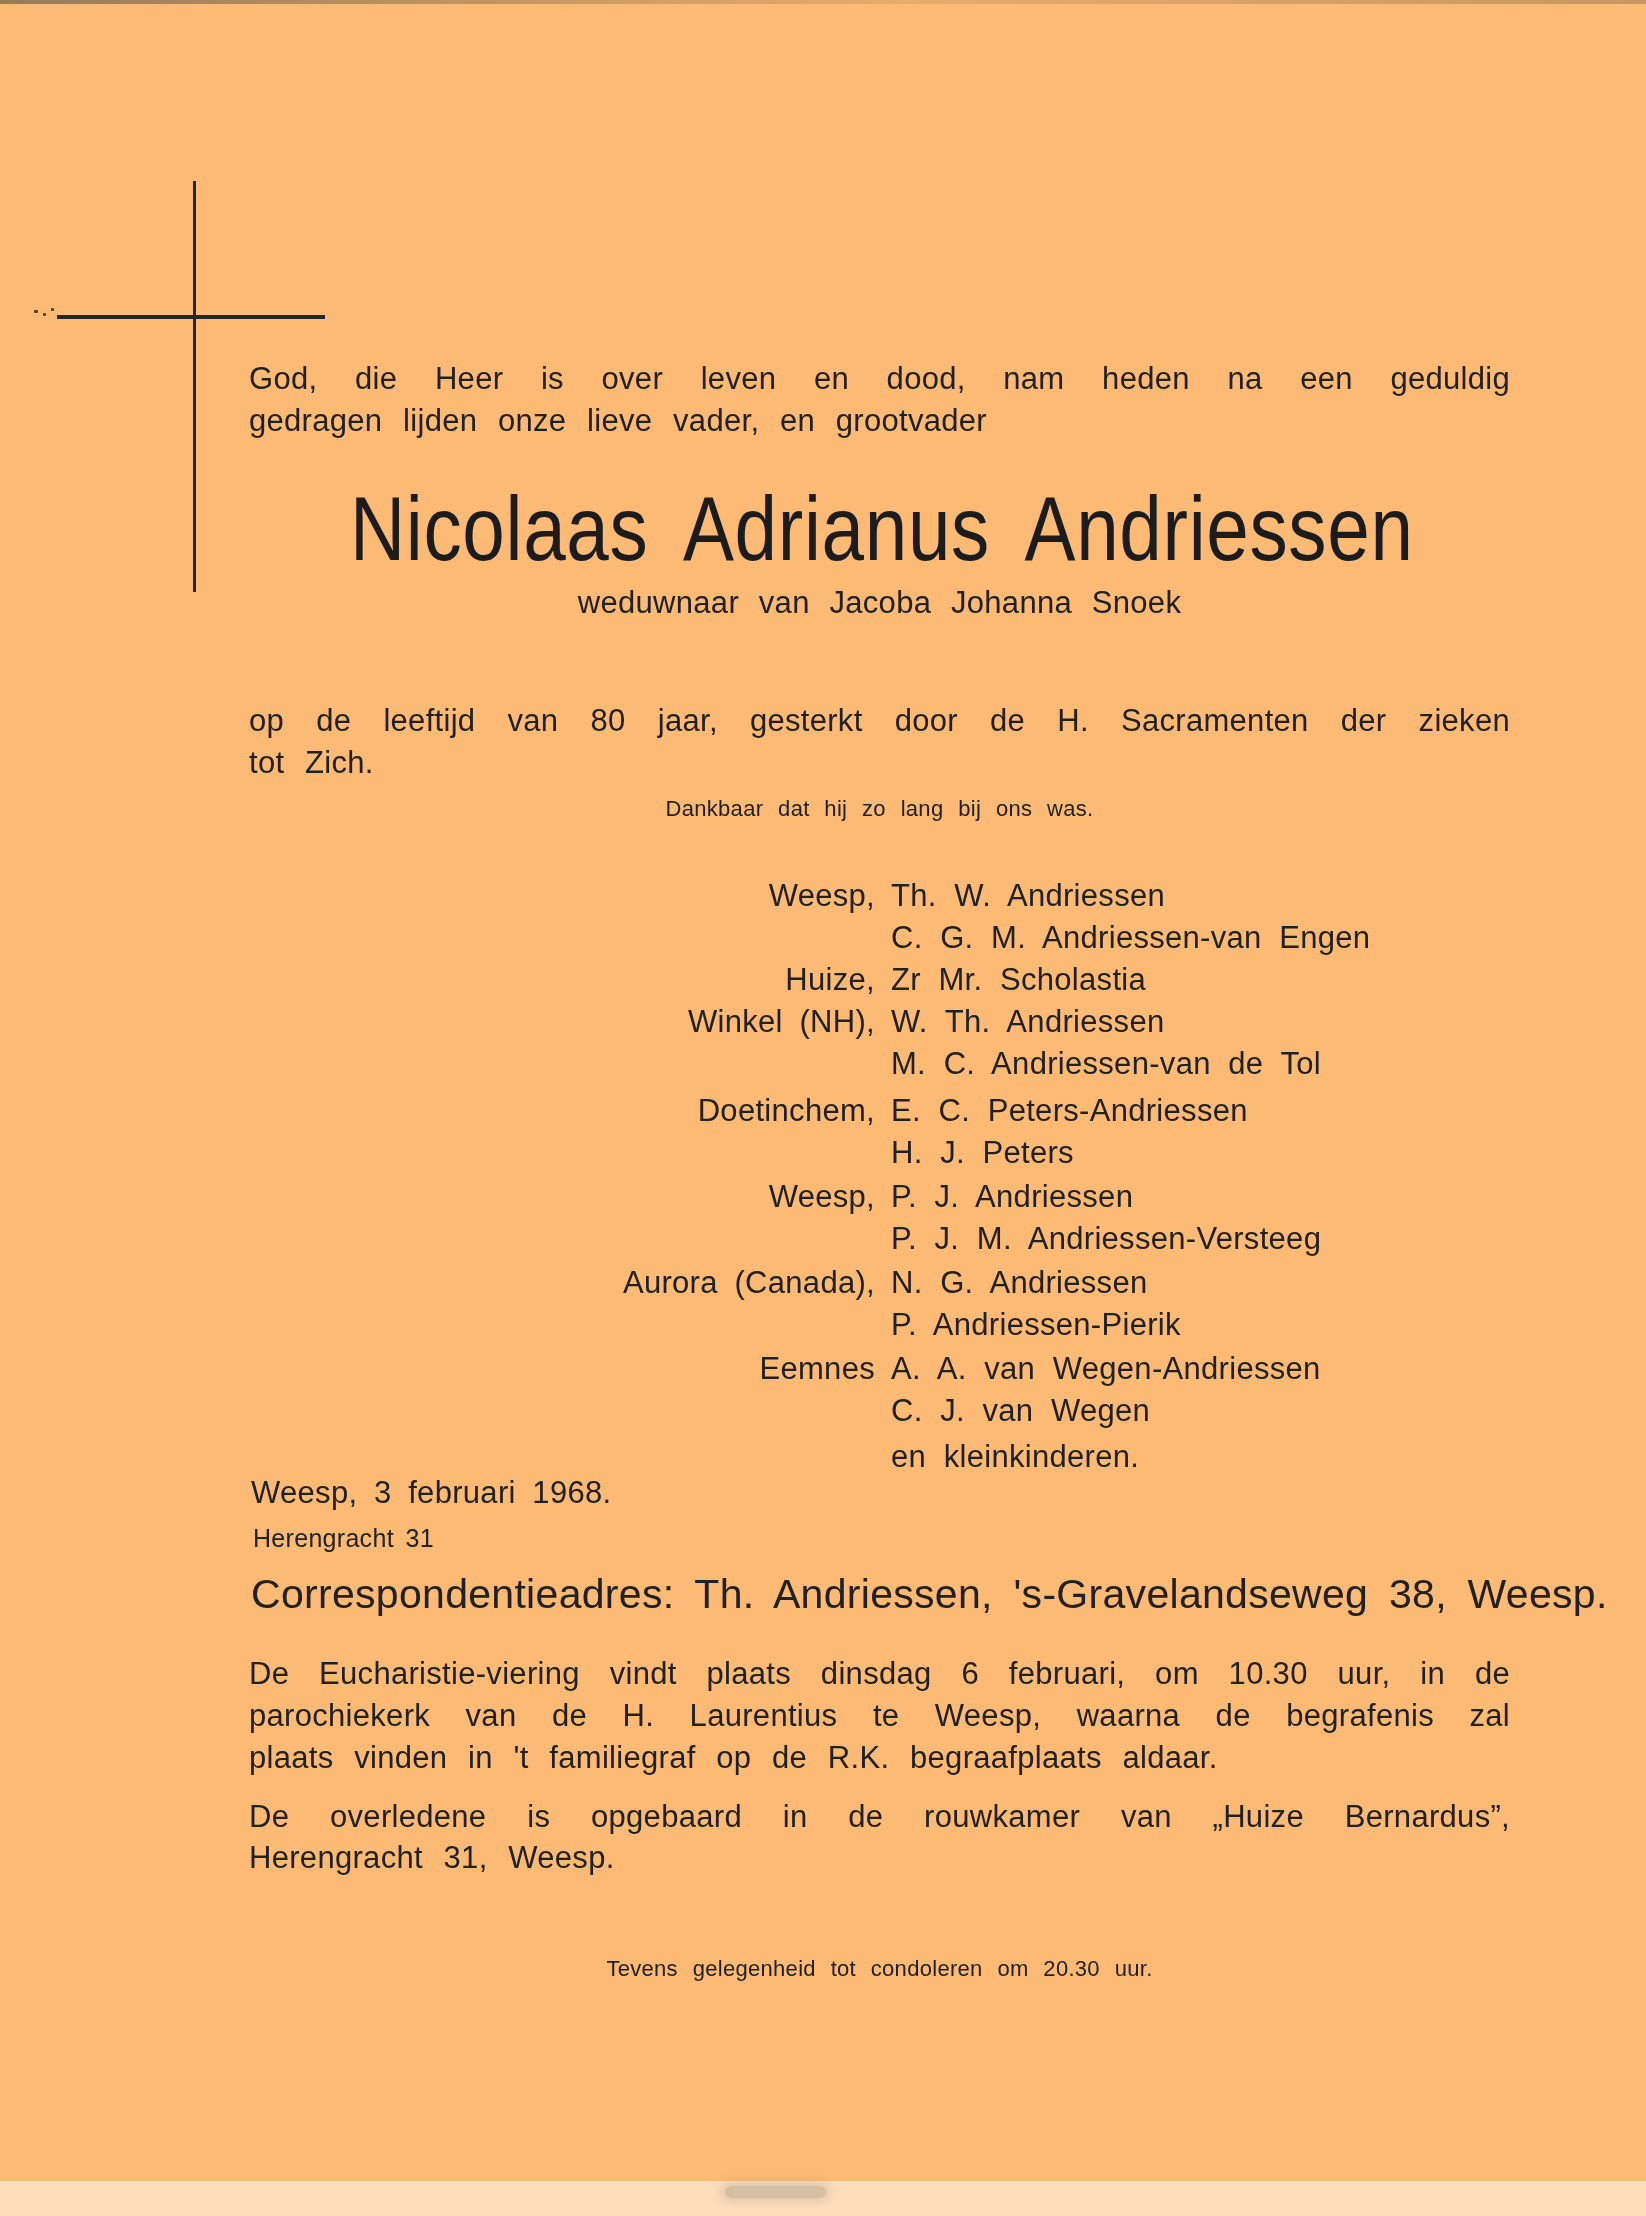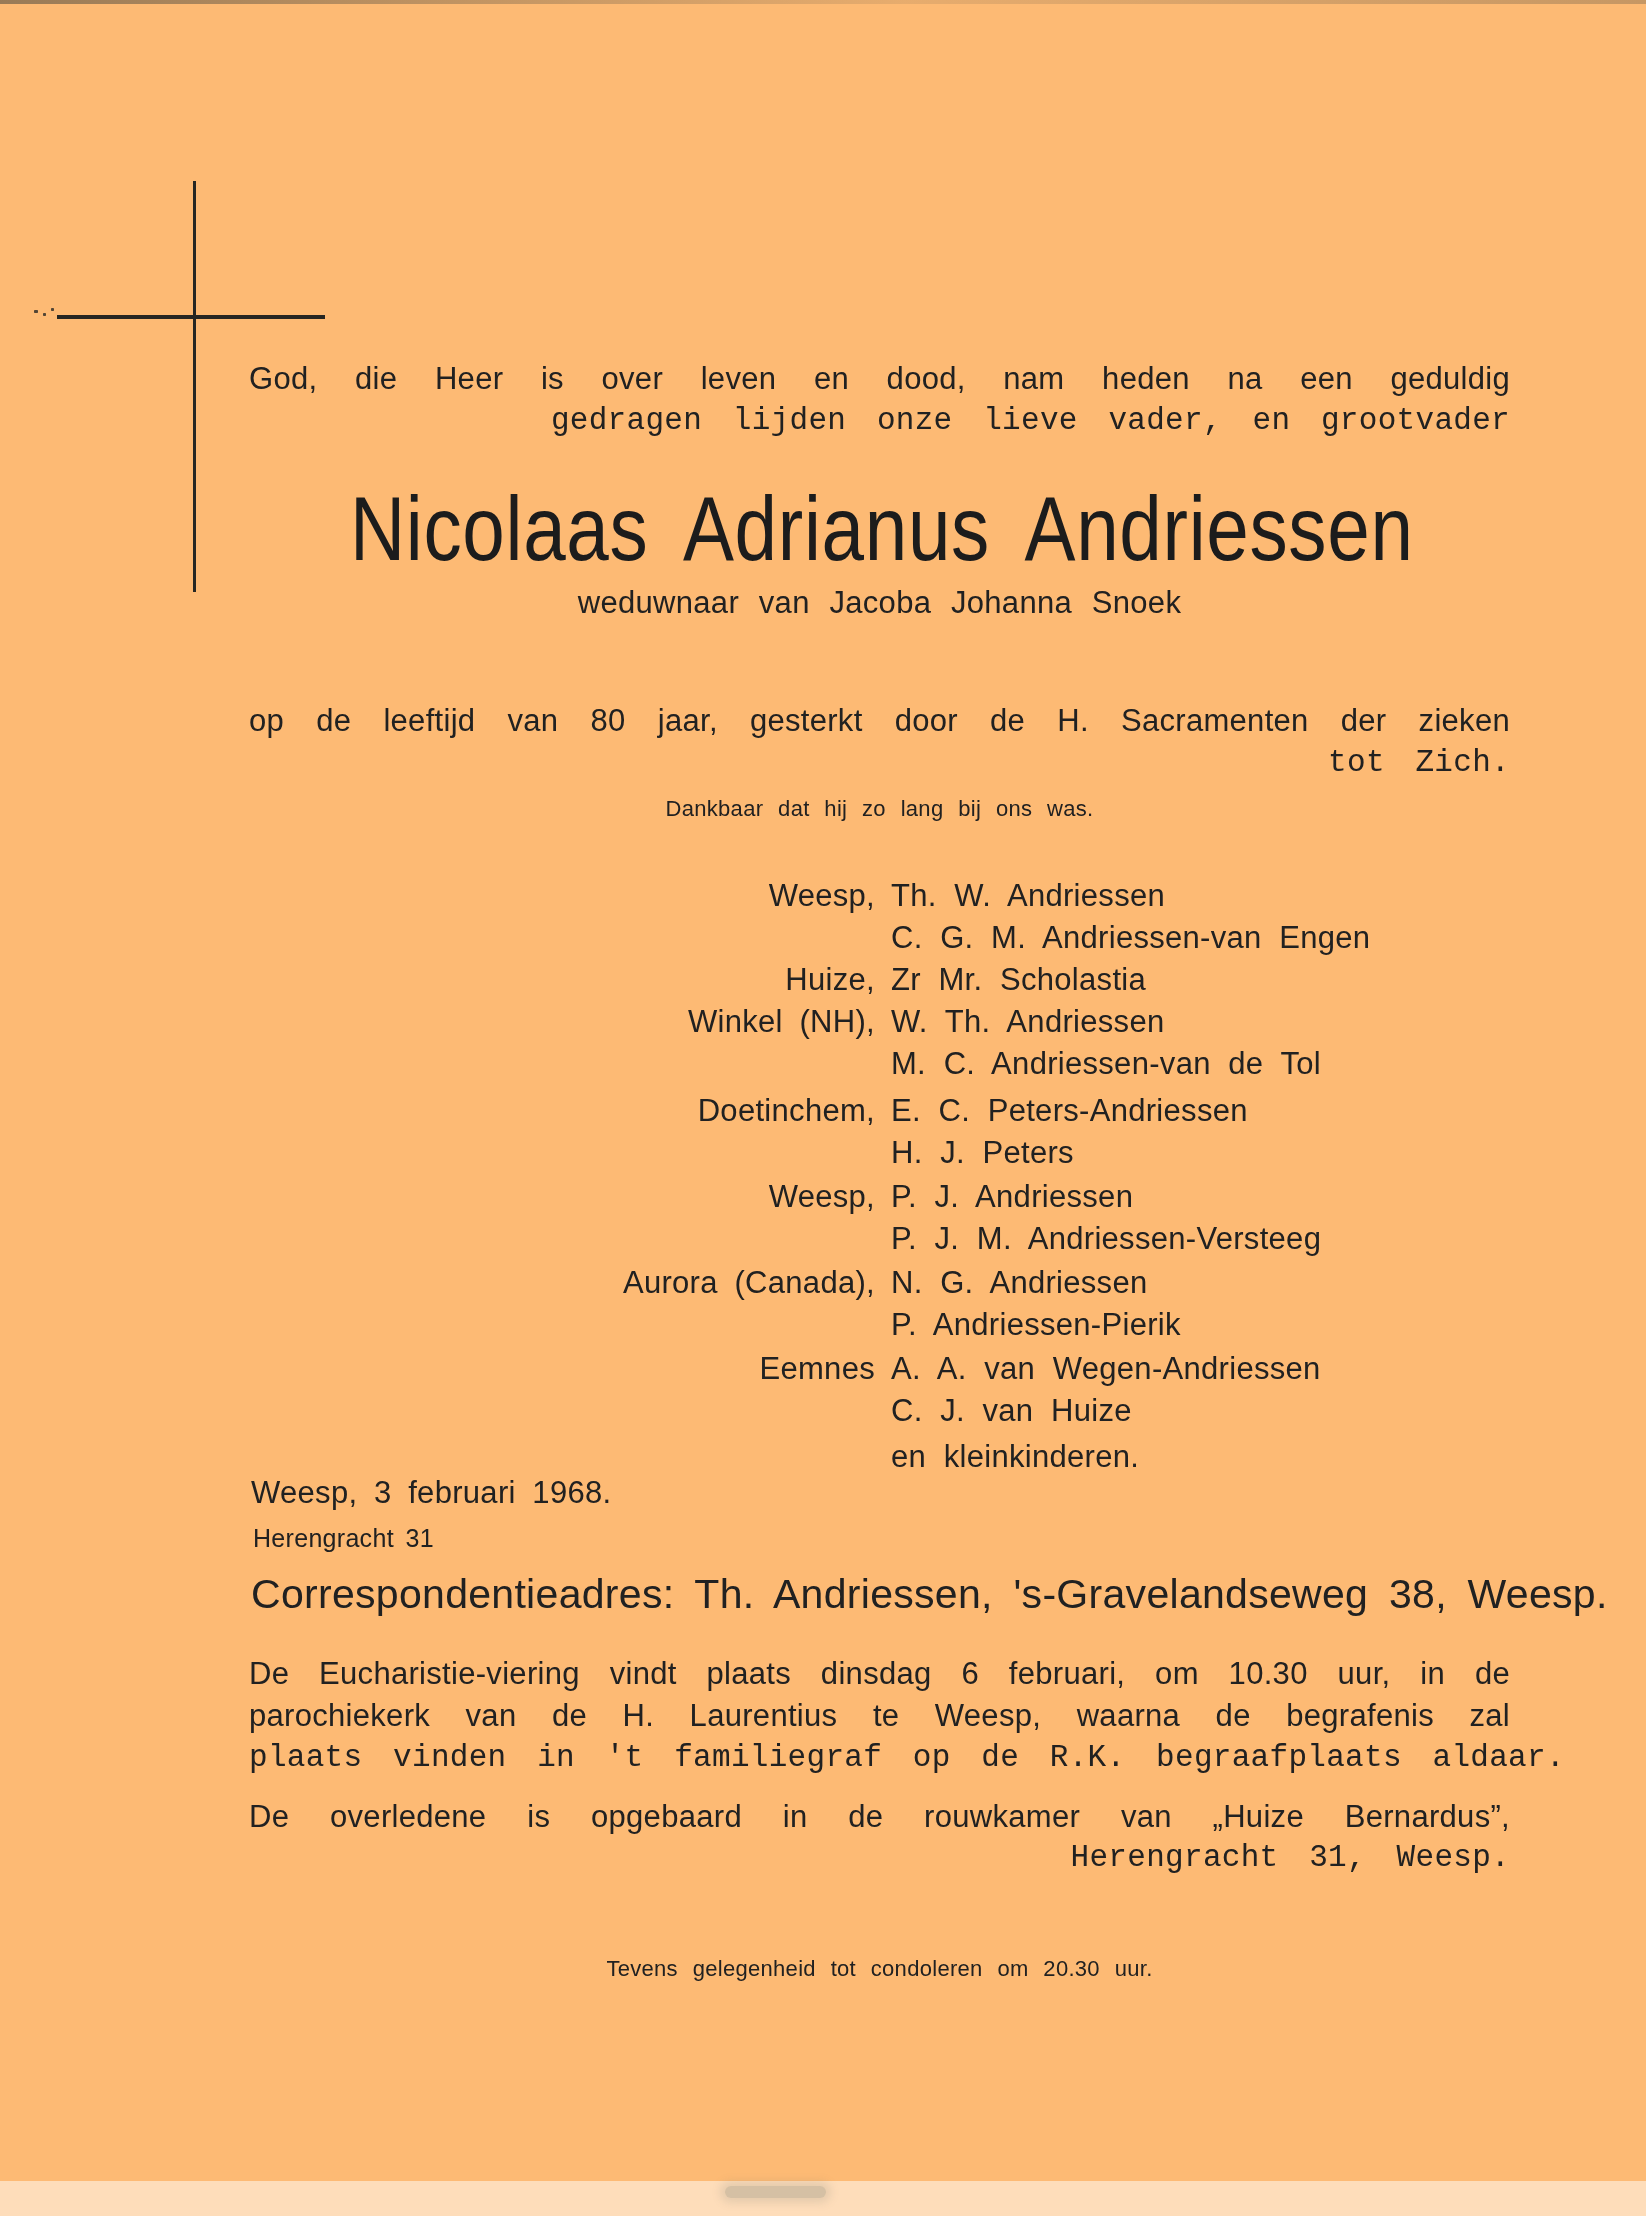--- a/index.html
+++ b/index.html
@@ -21,21 +21,21 @@
   .speck{position:absolute;width:4.2px;height:3.4px;background:rgba(40,40,36,.8);border-radius:0.8px;}
 
   
   .cross-v{position:absolute;left:193px;top:181px;width:3.4px;height:411px;background:#262622;}
   .cross-h{position:absolute;left:57px;top:315px;width:268px;height:4.2px;background:#262622;}
 
   
   .col{position:absolute;left:249px;width:1261px;}
   .pline{height:42px;line-height:42px;font-size:31px;letter-spacing:0.3px;white-space:nowrap;}
   .just{white-space:normal;text-align:justify;text-align-last:justify;}
-  .left{text-align:right;word-spacing:.38em;font-family:Liberation Mono, monospace;}
+  .left{text-align:left;word-spacing:.38em;}
 
   .name-title{
     position:absolute;left:249px;width:1261px;top:477px;
     text-align:center;font-size:91px;line-height:1.15;color:#1c1c1c;
     letter-spacing:0.8px;word-spacing:.22em;
     transform:scaleX(.84);transform-origin:50% 50%;
     white-space:nowrap;
   }
   .subtitle{position:absolute;left:249px;width:1261px;top:582px;
     text-align:center;font-size:31px;line-height:42px;word-spacing:.35em;letter-spacing:0.3px;}
@@ -131,21 +131,21 @@
     <div class="fam-row" style="top:1304px;">
       <span class="fam-place"></span>
       <span class="fam-name">P. Andriessen-Pierik</span>
     </div>
     <div class="fam-row" style="top:1348px;">
       <span class="fam-place">Eemnes</span>
       <span class="fam-name">A. A. van Wegen-Andriessen</span>
     </div>
     <div class="fam-row" style="top:1390px;">
       <span class="fam-place"></span>
-      <span class="fam-name">C. J. van Huize</span>
+      <span class="fam-name">C. J. van Wegen</span>
     </div>
     <div class="fam-row" style="top:1436px;">
       <span class="fam-place"></span>
       <span class="fam-name">en kleinkinderen.</span>
     </div>
   </div>
 
   <div class="dateline">Weesp, 3 februari 1968.</div>
   <div class="addrline">Herengracht 31</div>
   <div class="corrline">Correspondentieadres: Th. Andriessen, 's-Gravelandseweg 38, Weesp.</div>

